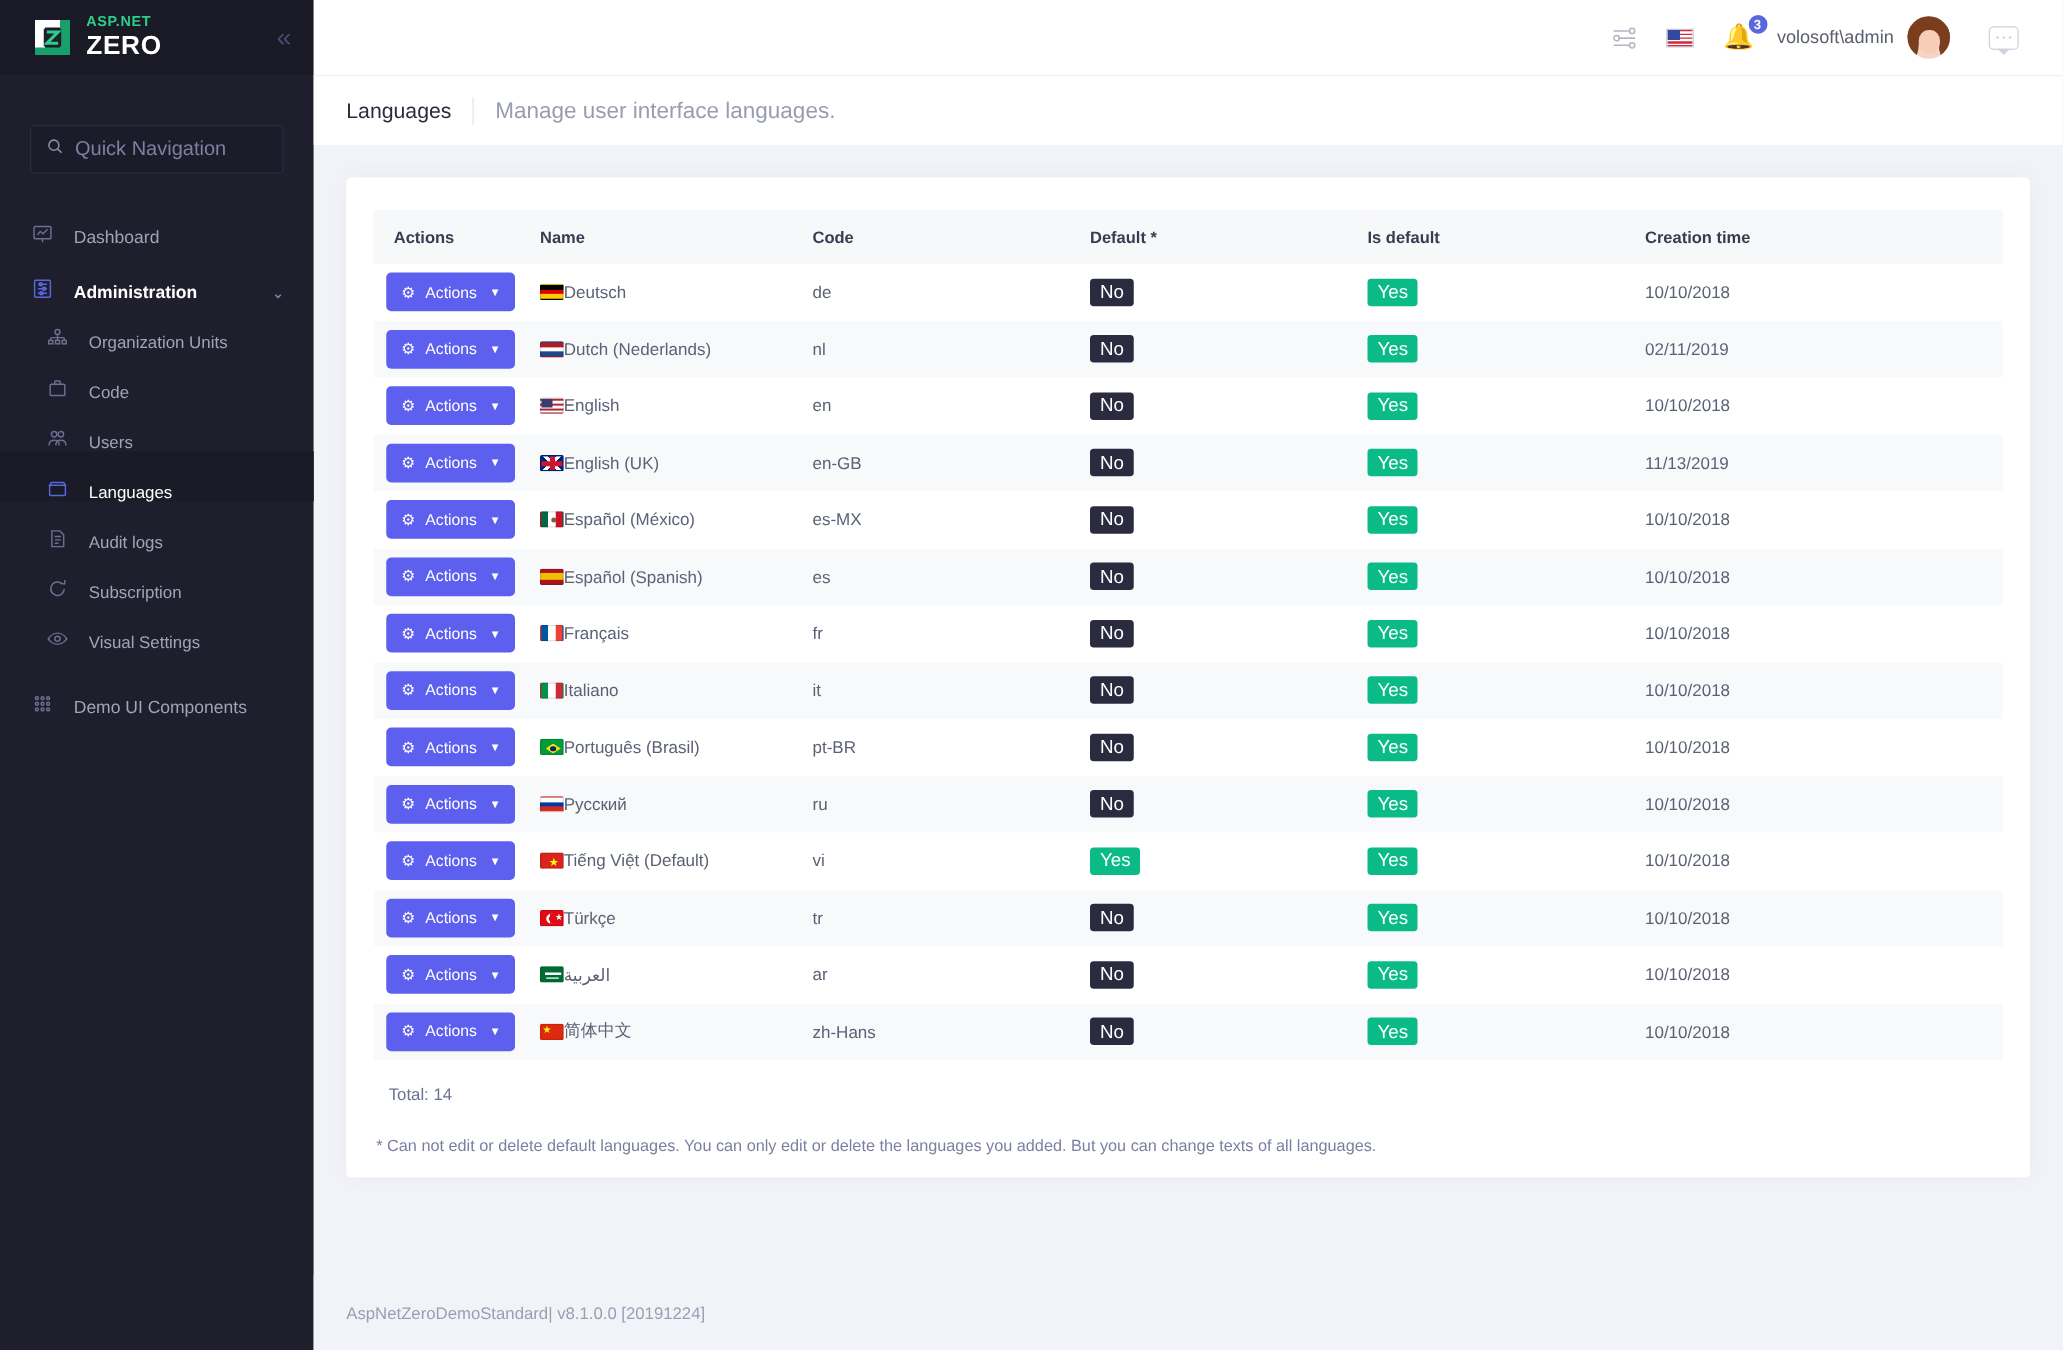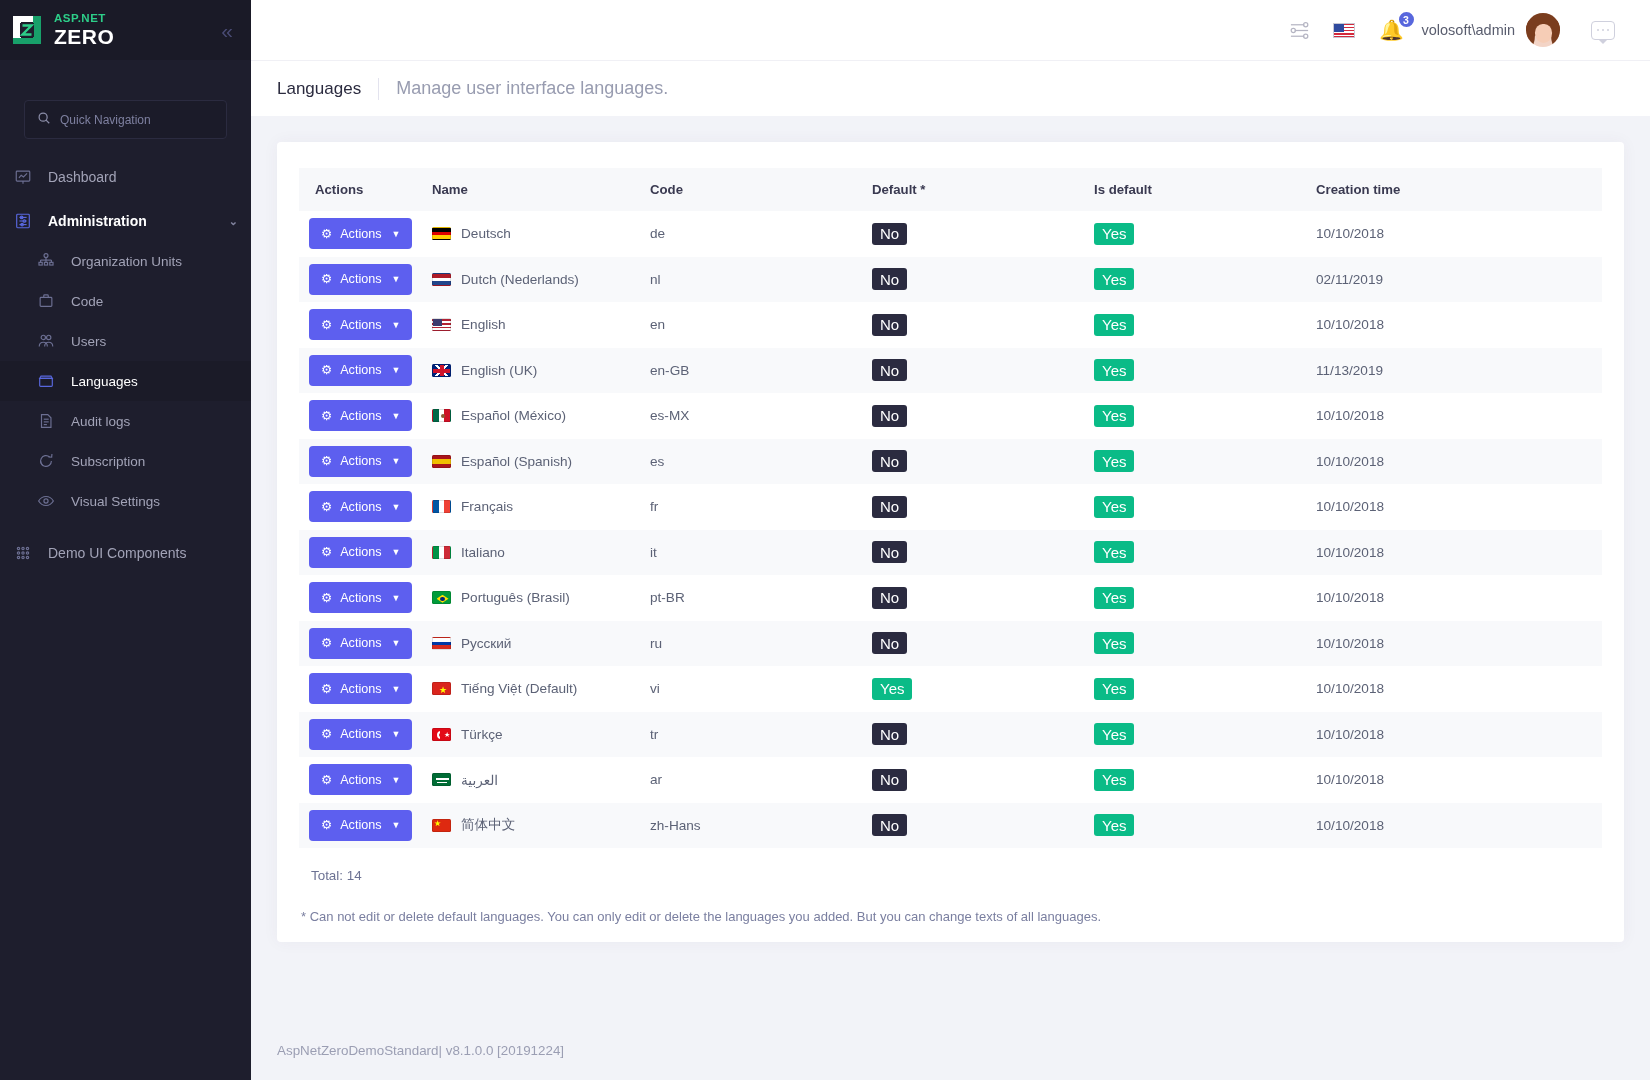--- a/index.html
+++ b/index.html
@@ -12,47 +12,47 @@
   .app { display: flex; width: 1650px; height: 1080px; }
 
   
   .sidebar {
     width: 251px; min-width: 251px; height: 1080px;
     background: #1e1e2d;
     display: flex; flex-direction: column;
   }
   .brand {
     height: 60px; display: flex; align-items: center;
-    padding: 0 18px 0 9px; background: #1a1a27;
+    padding: 0 18px 0 24px; background: #1a1a27;
     justify-content: space-between;
   }
   .brand-left { display: flex; align-items: center; gap: 9px; }
   .logo-mark { width: 36px; height: 36px; position: relative; }
   .brand-text { display: flex; flex-direction: column; line-height: 1; }
   .brand-asp { color: #2dce89; font-size: 11.5px; font-weight: bold; letter-spacing: .5px; }
   .brand-zero { color: #ffffff; font-size: 21px; font-weight: bold; letter-spacing: .5px; margin-top: 2px; }
   .collapse-btn { color: #494b74; font-size: 21px; cursor: pointer; line-height: 1; }
 
   .quicknav {
     margin: 40px 24px 0 24px; height: 39px;
     border: 1px solid #2b2b40; border-radius: 4px;
     background: #1b1b29; display: flex; align-items: center;
     padding: 0 12px; gap: 9px;
   }
   .quicknav input {
     background: transparent; border: none; outline: none;
-    color: #9a9ab5; font-size: 12px; width: 100%;
+    color: #9a9ab5; font-size: 16px; width: 100%;
     font-family: "Liberation Sans", sans-serif;
   }
   .quicknav input::placeholder { color: #7e80a0; }
 
   .menu { margin-top: 18px; }
   .menu-item {
-    display: flex; align-items: center; gap: 15px;
-    height: 40px; padding: 0 13px; color: #a2a3b7;
+    display: flex; align-items: flex-end; gap: 15px;
+    height: 40px; padding: 0 24px; color: #a2a3b7;
     font-size: 14px; cursor: pointer; position: relative;
   }
   .menu-item .mi-label { flex: 1; }
   .menu-item.sub { padding-left: 36px; font-size: 13.5px; }
   .menu-item.active { background: #1b1b28; color: #ffffff; }
   .menu-item.active .ico svg { stroke: #5867dd; }
   .menu-item.parent { color: #ffffff; font-weight: bold; margin-top: 4px; }
   .menu-item.parent .ico svg { stroke: #5867dd; }
   .ico { width: 20px; height: 20px; display: flex; align-items: center; justify-content: center; flex: 0 0 20px; }
   .ico svg { width: 18px; height: 18px; stroke: #6c6f92; fill: none; stroke-width: 1.3; }
@@ -139,21 +139,21 @@
   .actions-btn {
     display: inline-flex; align-items: center; gap: 8px;
     background: #5d5fef; color: #ffffff; border: none;
     border-radius: 4px; height: 31px; padding: 0 12px;
     font-size: 12.6px; cursor: pointer;
     font-family: "Liberation Sans", sans-serif;
   }
   .actions-btn .gear { font-size: 12.5px; line-height: 1; }
   .actions-btn .caret { font-size: 9px; margin-left: 2px; }
 
-  .name-cell { display: flex; align-items: center; gap: 10px; text-align: right; }
+  .name-cell { display: flex; align-items: center; gap: 0; text-align: right; }
   .flag {
     width: 19px; height: 13px; border-radius: 1.5px; flex: 0 0 19px;
     position: relative; overflow: hidden; border: 0.5px solid rgba(0,0,0,.12);
   }
 
   .badge {
     display: inline-flex; align-items: center; justify-content: center;
     min-width: 33px; height: 22px; border-radius: 3px;
     font-size: 15px; color: #ffffff; padding: 0 8px; font-weight: normal;
   }

